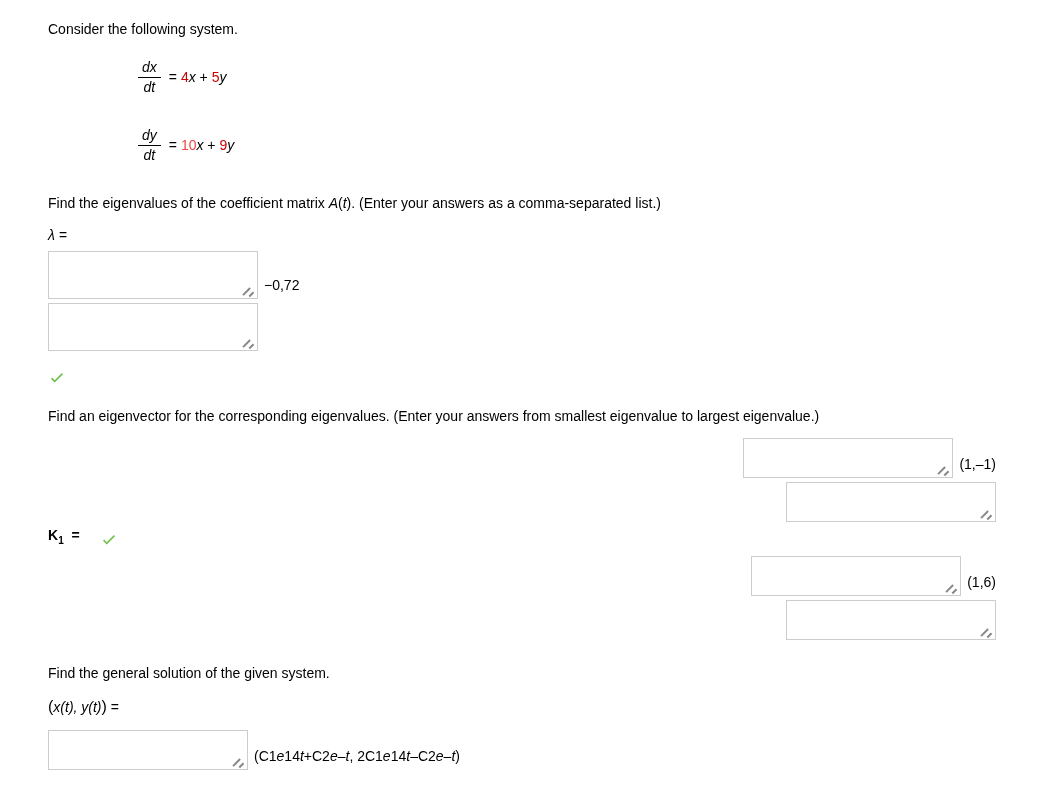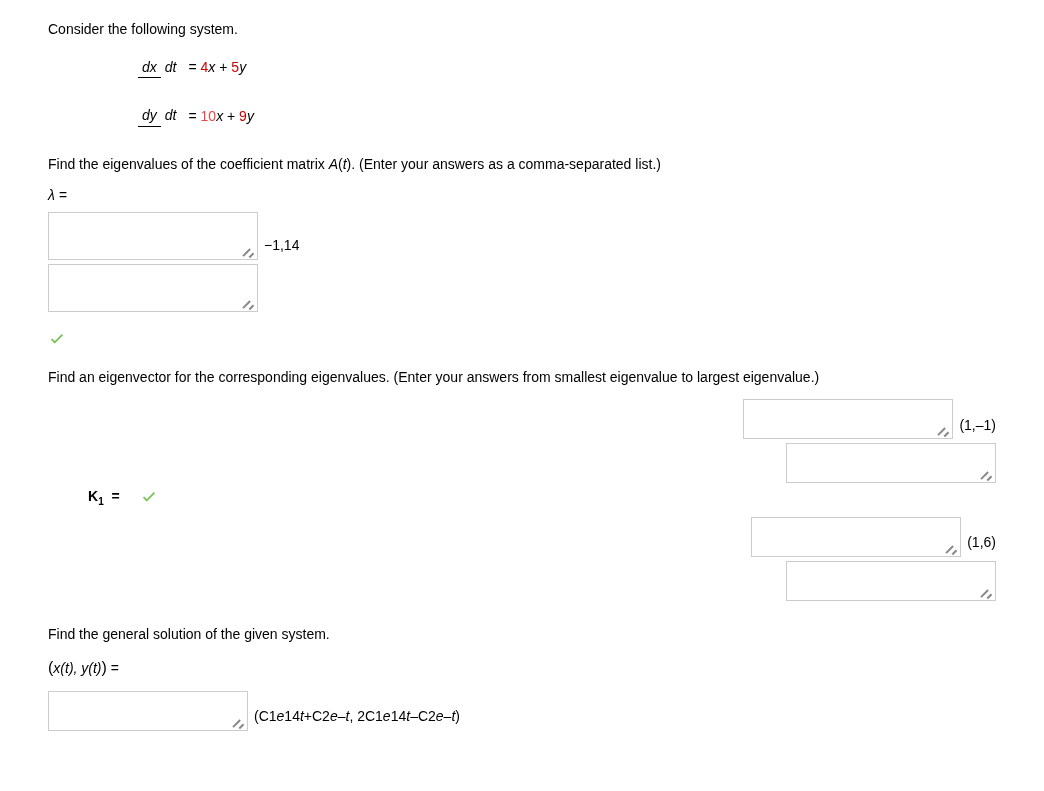--- a/index.html
+++ b/index.html
@@ -23,21 +23,21 @@
       margin-top: 18px;
       margin-bottom: 18px;
     }
     .equation {
       margin-bottom: 28px;
       display: flex;
       align-items: center;
     }
     .fraction {
       display: inline-flex;
-      flex-direction: row;
+      flex-direction: column;
       text-align: center;
       font-style: italic;
       vertical-align: middle;
       margin-right: 8px;
     }
     .fraction .num {
       border-bottom: 1px solid #000;
       padding: 0 4px;
     }
     .fraction .den {
@@ -114,23 +114,22 @@
     .checkmark {
       display: inline-block;
       width: 18px;
       height: 18px;
       vertical-align: middle;
     }
     .checkmark svg { width: 100%; height: 100%; }
     .section-gap { margin-top: 20px; margin-bottom: 12px; }
     .vector-row {
       display: flex;
-      align-items: flex-start;
+      align-items: flex-end;
       margin-bottom: 6px;
-      margin-left: 40px;
     }
     .vector-label {
       font-weight: bold;
       margin-right: 8px;
       min-width: 44px;
     }
     .vector-label sub { font-size: 10px; }
     .vector-inputs {
       display: flex;
       flex-direction: column;
@@ -176,21 +175,21 @@
 
 <div class="lambda-line">
   <span class="italic">λ =</span>
 </div>
 
 <div class="input-pair">
   <div class="input-row">
     <div class="input-box">
       <div class="resize-handle"></div>
     </div>
-    <span class="answer-text">−1,14</span>
+    <span class="answer-text">−0,72</span>
   </div>
   <div class="input-row">
     <div class="input-box">
       <div class="resize-handle"></div>
     </div>
   </div>
 </div>
 
 <div style="margin-top:12px;">
   <span class="checkmark">

